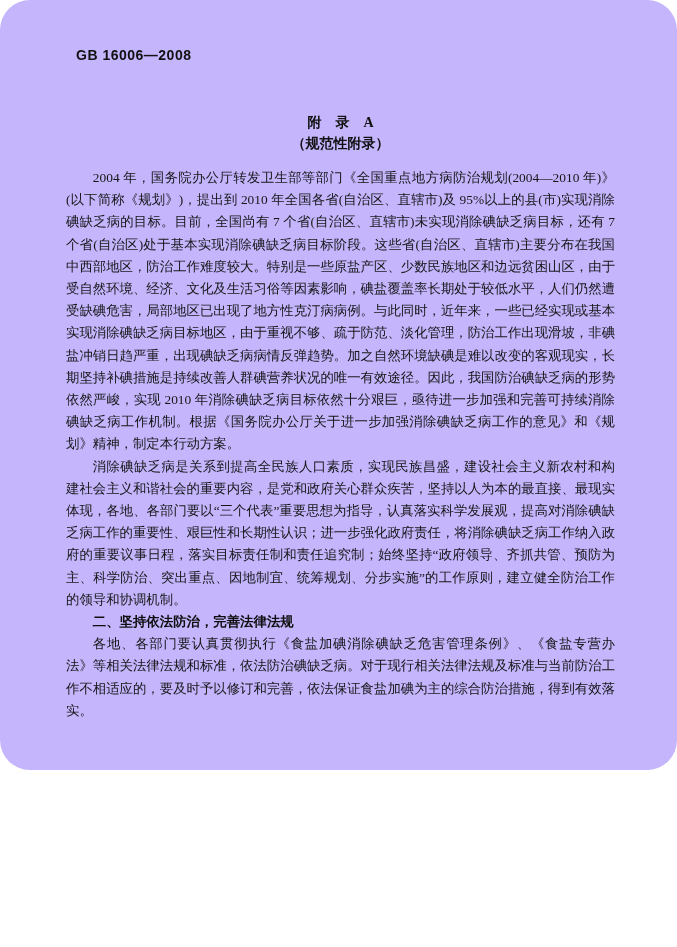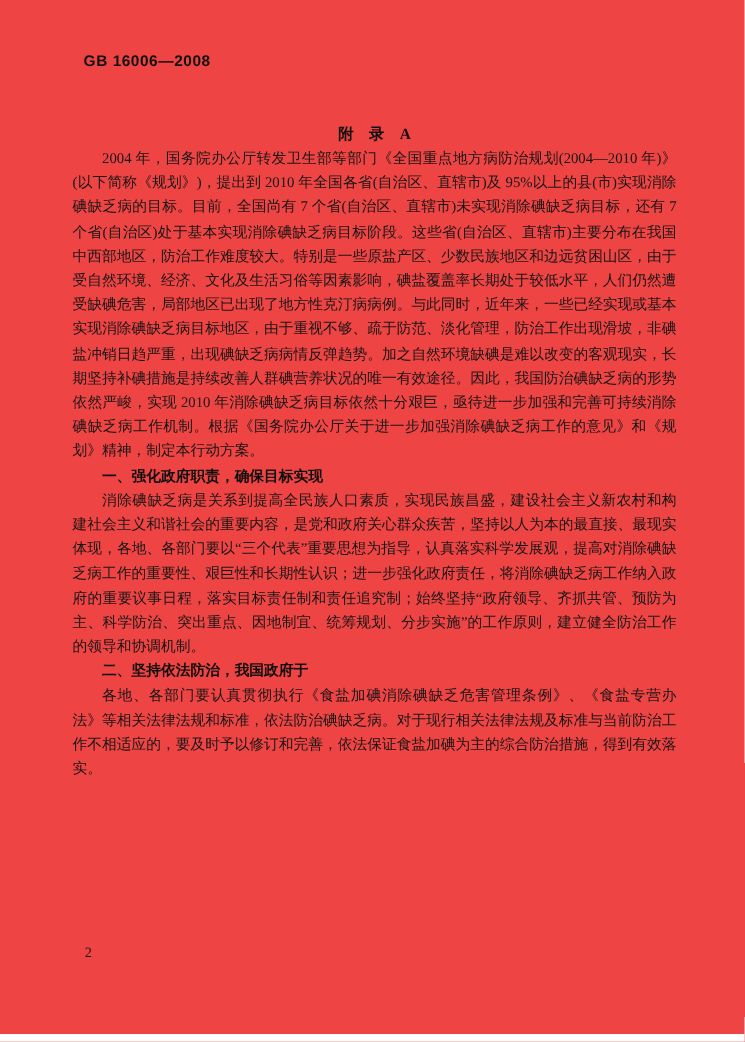--- a/index.html
+++ b/index.html
@@ -1,42 +1,43 @@
 <!DOCTYPE html>
 <html><head>
 <meta charset="utf-8">
 <style>
   * { margin: 0; padding: 0; box-sizing: border-box; }
   html, body { background: #ffffff; }
   .page {
     position: relative;
     width: 677px;
-    height: 940px;
-    background: #ef4444;
+    height: 770px;
+    background: #c4b5fd;
     color: #141414;
     font-family: "Liberation Serif", "DejaVu Serif", serif;
     overflow: hidden;
+    border-radius: 30px;
   }
   .doc-code {
     position: absolute;
     top: 47px;
     left: 76px;
     font-family: "Liberation Sans", "DejaVu Sans", sans-serif;
     font-weight: bold;
     font-size: 14px;
     letter-spacing: 0.5px;
     color: #111111;
   }
   .content {
     position: absolute;
     top: 112px;
     left: 66px;
     width: 549px;
   }
-  .title-block { text-align: center; margin-bottom: 0; }
+  .title-block { text-align: center; margin-bottom: 13px; }
   .title-line {
     font-weight: bold;
     font-size: 14px;
     line-height: 21px;
     color: #111111;
   }
   .body-text p {
     font-size: 13.4px;
     line-height: 22.2px;
     text-align: justify;
@@ -59,27 +60,27 @@
 <body>
 
 <div class="page">
 
   <div class="doc-code">GB 16006—2008</div>
 
   <div class="content">
 
     <div class="title-block">
       <div class="title-line">附　录　A</div>
+      <div class="title-line">（规范性附录）</div>
     </div>
 
     <div class="body-text">
       <p>2004 年，国务院办公厅转发卫生部等部门《全国重点地方病防治规划(2004—2010 年)》(以下简称《规划》)，提出到 2010 年全国各省(自治区、直辖市)及 95%以上的县(市)实现消除碘缺乏病的目标。目前，全国尚有 7 个省(自治区、直辖市)未实现消除碘缺乏病目标，还有 7 个省(自治区)处于基本实现消除碘缺乏病目标阶段。这些省(自治区、直辖市)主要分布在我国中西部地区，防治工作难度较大。特别是一些原盐产区、少数民族地区和边远贫困山区，由于受自然环境、经济、文化及生活习俗等因素影响，碘盐覆盖率长期处于较低水平，人们仍然遭受缺碘危害，局部地区已出现了地方性克汀病病例。与此同时，近年来，一些已经实现或基本实现消除碘缺乏病目标地区，由于重视不够、疏于防范、淡化管理，防治工作出现滑坡，非碘盐冲销日趋严重，出现碘缺乏病病情反弹趋势。加之自然环境缺碘是难以改变的客观现实，长期坚持补碘措施是持续改善人群碘营养状况的唯一有效途径。因此，我国防治碘缺乏病的形势依然严峻，实现 2010 年消除碘缺乏病目标依然十分艰巨，亟待进一步加强和完善可持续消除碘缺乏病工作机制。根据《国务院办公厅关于进一步加强消除碘缺乏病工作的意见》和《规划》精神，制定本行动方案。</p>
-      <p class="heading">一、强化政府职责，确保目标实现</p>
       <p>消除碘缺乏病是关系到提高全民族人口素质，实现民族昌盛，建设社会主义新农村和构建社会主义和谐社会的重要内容，是党和政府关心群众疾苦，坚持以人为本的最直接、最现实体现，各地、各部门要以“三个代表”重要思想为指导，认真落实科学发展观，提高对消除碘缺乏病工作的重要性、艰巨性和长期性认识；进一步强化政府责任，将消除碘缺乏病工作纳入政府的重要议事日程，落实目标责任制和责任追究制；始终坚持“政府领导、齐抓共管、预防为主、科学防治、突出重点、因地制宜、统筹规划、分步实施”的工作原则，建立健全防治工作的领导和协调机制。</p>
-      <p class="heading">二、坚持依法防治，我国政府于</p>
+      <p class="heading">二、坚持依法防治，完善法律法规</p>
       <p>各地、各部门要认真贯彻执行《食盐加碘消除碘缺乏危害管理条例》、《食盐专营办法》等相关法律法规和标准，依法防治碘缺乏病。对于现行相关法律法规及标准与当前防治工作不相适应的，要及时予以修订和完善，依法保证食盐加碘为主的综合防治措施，得到有效落实。</p>
 
     </div>
 
   </div>
 
   <div class="page-number">2</div>
 
 </div>
 

